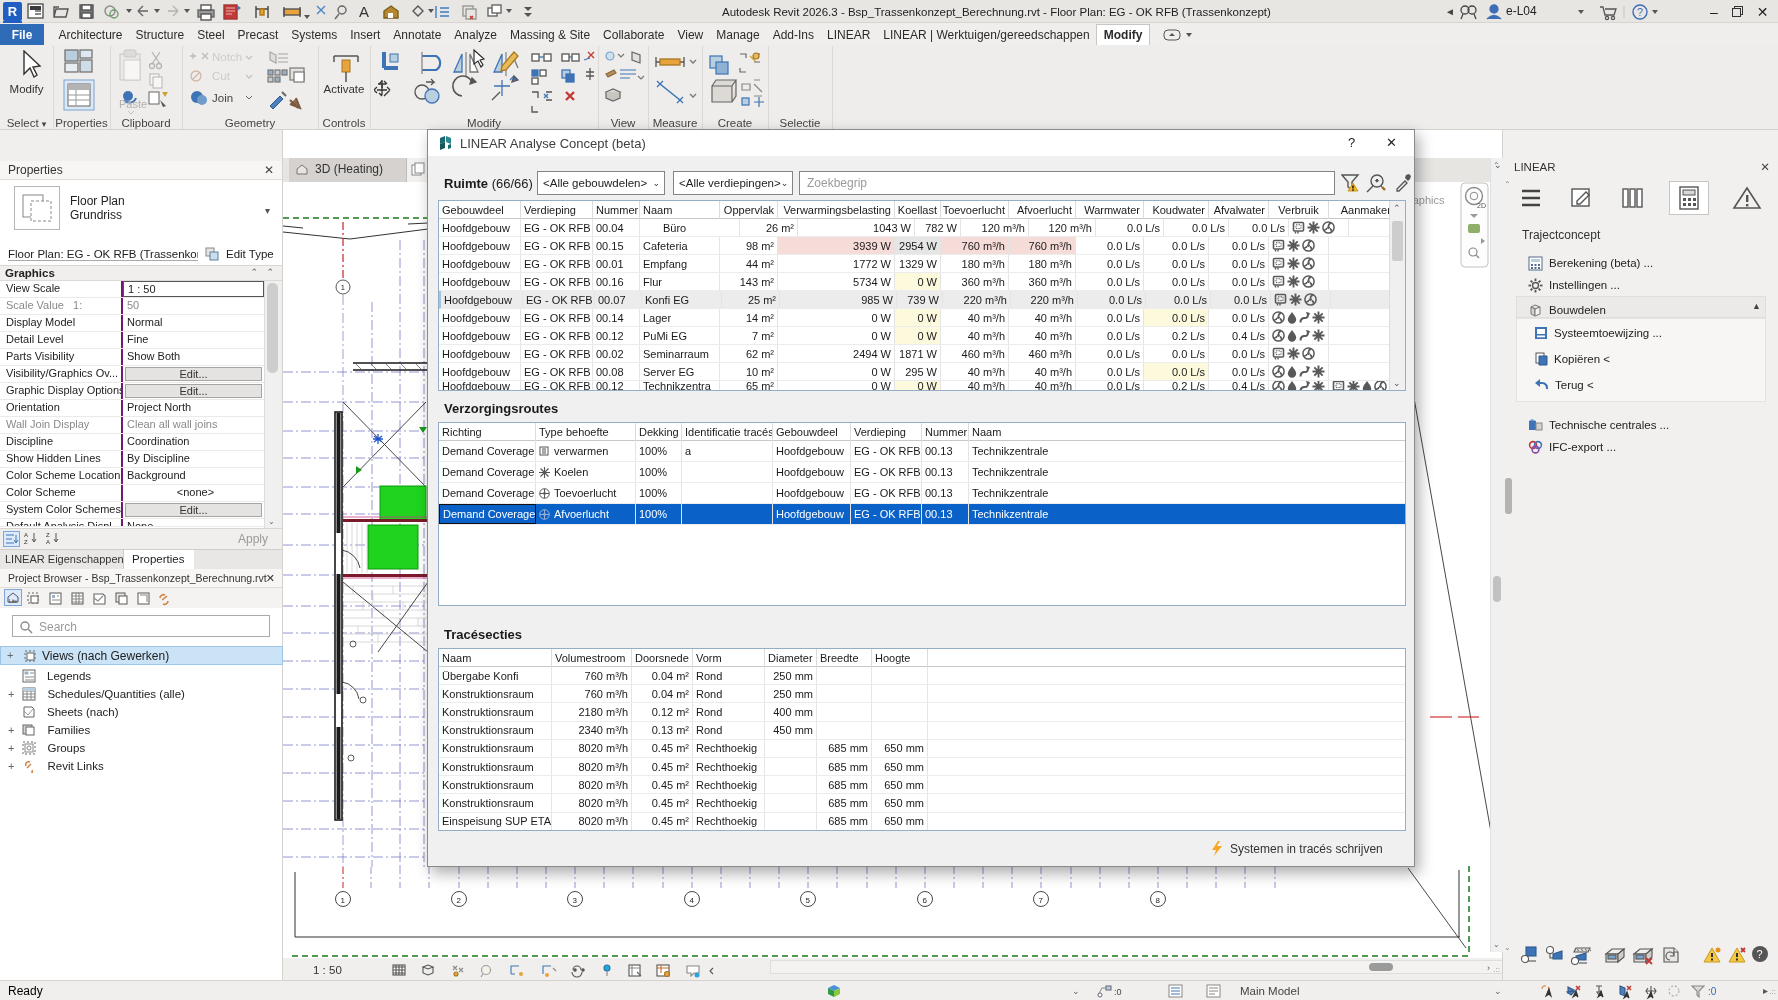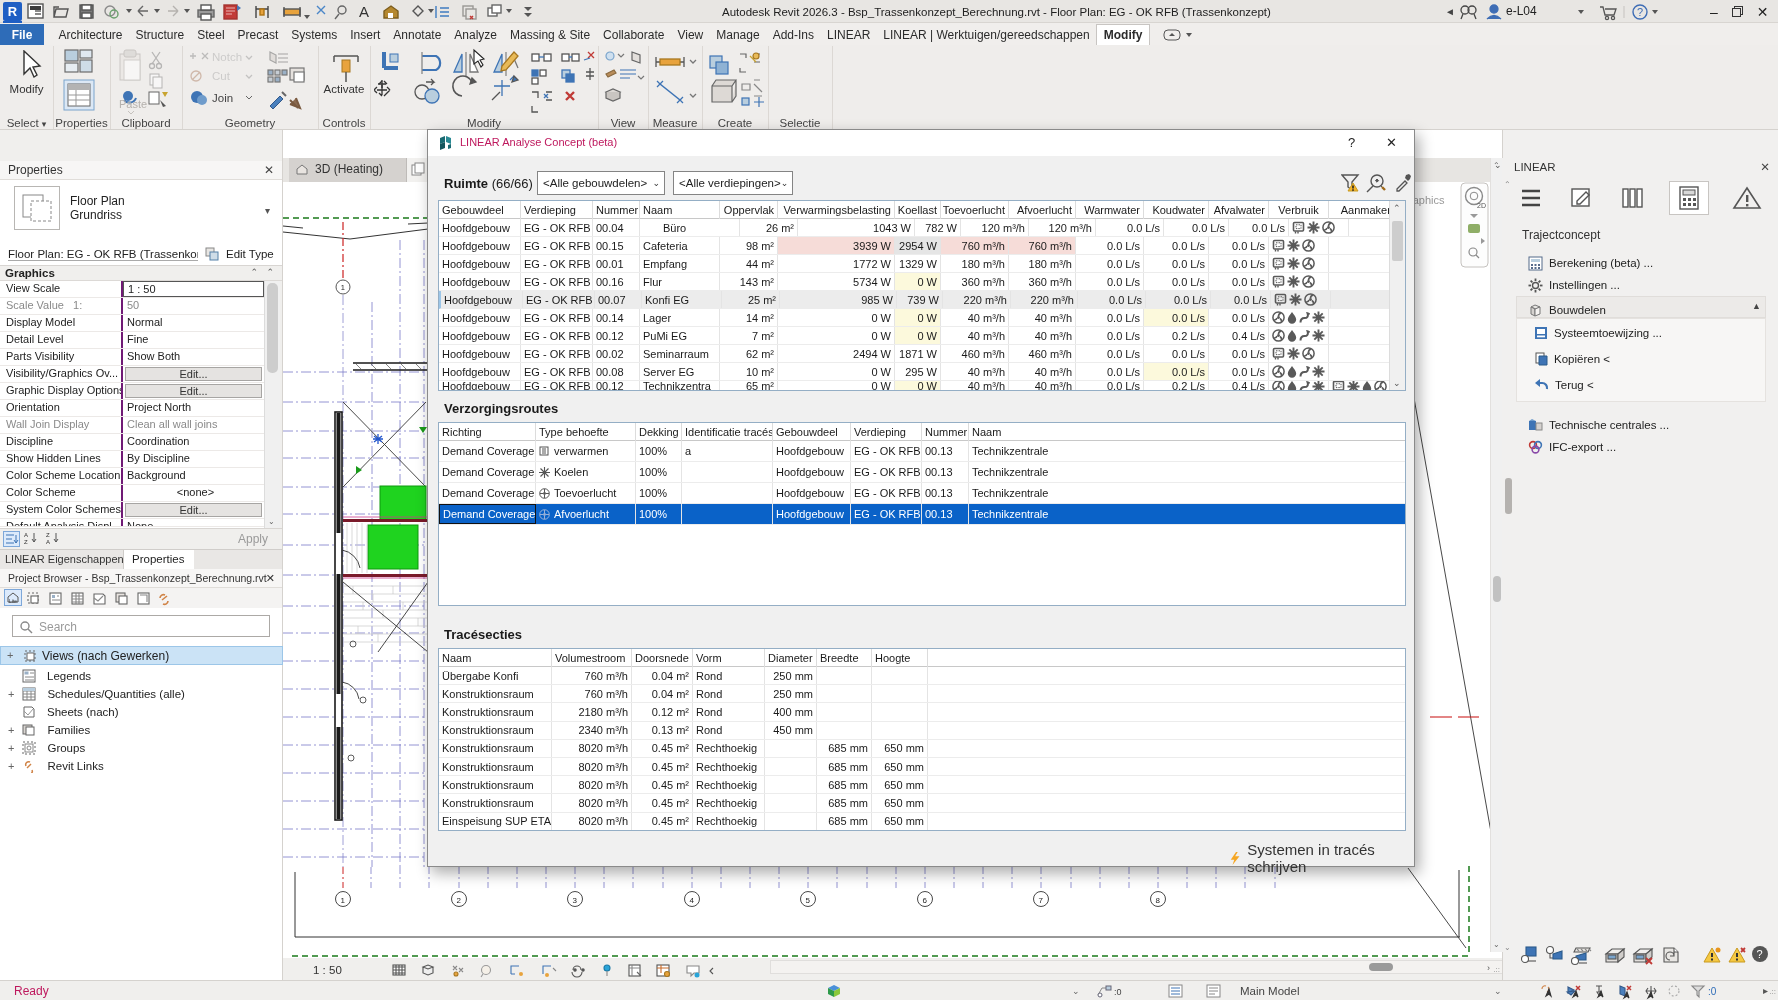--- a/index.html
+++ b/index.html
@@ -773,21 +773,21 @@
   </g>
  </svg>
  <div class="ab" style="left:487px;top:2px;width:1003px;height:14px;background:#f4f2f0;border:1px solid #e0dedc">
   <div class="ab" style="left:598px;top:2px;width:24px;height:8px;background:#9a9a9a;border-radius:4px"></div>
  </div>
  <div class="ab" style="right:12px;top:5px;font-size:9px;color:#555">›</div>
  <div class="ab" style="right:2px;top:7px;font-size:8px;color:#888">.::</div>
 </div>
 
 <div class="ab" style="left:0;top:980px;width:1778px;height:20px;background:#f0efed;border-top:1px solid #d5d2ce">
- <div class="ab" style="left:14px;top:3px;font-size:12px;color:#be185d">Ready</div>
+ <div class="ab" style="left:8px;top:3px;font-size:12px;color:#000000">Ready</div>
  <svg class="ab" style="left:826px;top:2px" width="16" height="16" viewBox="0 0 16 16">
       <path d="M2 5 l6 -3 6 3 -6 3 z" fill="#4a90d9"></path>
       <path d="M2 5 v6 l6 3 v-6 z" fill="#2d9a4a"></path>
       <path d="M14 5 v6 l-6 3 v-6 z" fill="#8ac83a"></path>
     </svg>
  <div class="ab" style="left:1072px;top:5px;font-size:9px;color:#666">⌄</div>
  <svg class="ab" style="left:1096px;top:3px" width="30" height="14" viewBox="0 0 30 14">
       <path d="M2 11 l4 -7 h6" fill="none" stroke="#888"></path>
       <rect x="10" y="2" width="5" height="4" fill="#b9cede" stroke="#667"></rect>
       <circle cx="4" cy="11" r="2" fill="#fff" stroke="#667"></circle>
@@ -1000,27 +1000,28 @@
 </svg>
 
 <div class="ab" style="left:427px;top:129px;width:988px;height:738px;background:#f0f0f0;border:1px solid #8a8a8a;box-shadow:4px 6px 14px rgba(0,0,0,0.33);z-index:10">
 <div class="ab" style="left:0;top:0;width:100%;height:26px;background:#fff">
       <svg class="ab" style="left:10px;top:5px" width="16" height="16" viewBox="0 0 16 16">
         <path d="M2 3 l5 -2 v6 l-5 2 z" fill="#1a6a72"></path>
         <path d="M8 1 l5 2 v6 l-5 -2 z" fill="#2a8a94"></path>
         <path d="M2 9 l5 -2 v6 l-5 2 z" fill="#15555c"></path>
         <path d="M13 9 v4 l-3 1 v-4 z" fill="#1a6a72"></path>
       </svg>
-      <span class="ab" style="left:32px;top:6px;font-size:11px;color:#be185d">LINEAR Analyse Concept (beta)</span>
+      <span class="ab" style="left:32px;top:6px;font-size:13px;color:#404040">LINEAR Analyse Concept (beta)</span>
       <span class="ab" style="left:920px;top:5px;font-size:13px;color:#222">?</span>
       <span class="ab" style="left:958px;top:5px;font-size:13px;color:#222">✕</span>
     </div>
 <div class="ab" style="left:16px;top:46px;font-size:13px;color:#1a1a1a"><b>Ruimte</b> (66/66)</div>
 <div class="ab fx" style="left:109px;top:41px;width:128px;height:24px;background:#fff;border:1px solid #848484;font-size:11.5px;padding-left:5px;justify-content:space-between;white-space:nowrap">&lt;Alle gebouwdelen&gt;<span style="font-size:9px;margin-right:4px;color:#333">⌄</span></div>
 <div class="ab fx" style="left:245px;top:41px;width:120px;height:24px;background:#fff;border:1px solid #848484;font-size:11.5px;padding-left:5px;justify-content:space-between;white-space:nowrap">&lt;Alle verdiepingen&gt;<span style="font-size:9px;margin-right:4px;color:#333">⌄</span></div>
+<div class="ab" style="left:371px;top:41px;width:536px;height:24px;background:#fff;border:1px solid #848484;font-size:12px;color:#9a9a9a;padding:4px 0 0 7px">Zoekbegrip</div>
 <svg class="ab" style="left:913px;top:43px" width="72" height="20" viewBox="0 0 72 20">
       <path d="M1 2 h16 l-6 7 v8 l-4 -3 v-5 z" fill="none" stroke="#555" stroke-width="1.4"></path>
       <path d="M12 10 l5 8 h-10 z" fill="#f5b52a" stroke="#c89a20"></path>
       <rect x="11.2" y="12.5" width="1.6" height="3" fill="#222"></rect>
       <rect x="11.2" y="16.3" width="1.6" height="1.5" fill="#222"></rect>
       <circle cx="36" cy="8" r="6" fill="none" stroke="#555" stroke-width="1.4"></circle>
       <path d="M32 13 l-6 6" stroke="#555" stroke-width="1.4"></path>
       <path d="M36 6 l1.6 1.6 -1.6 1.6 -1.6 -1.6 z M40 13 l4 4" fill="#555" stroke="#555"></path>
       <path d="M41 14 l3 3" stroke="#a06a1a" stroke-width="2.4"></path>
       <path d="M56 16 l8 -8 2 2 -8 8 h-2 z" fill="none" stroke="#555" stroke-width="1.3"></path>
@@ -1576,16 +1577,16 @@
 <div class="cell" style="width:113px">Einspeisung SUP ETA</div>
 <div class="cell num" style="width:80px">8020 m³/h</div>
 <div class="cell num" style="width:61px">0.45 m²</div>
 <div class="cell" style="width:72px">Rechthoekig</div>
 <div class="cell num" style="width:52px"></div>
 <div class="cell num" style="width:55px">685 mm</div>
 <div class="cell num" style="width:56px">650 mm</div>
 <div class="cell" style="flex:1;border-right:none"></div>
 </div>
 </div>
-<div class="ab fx" style="left:801px;top:711px;gap:6px;font-size:15px;color:#333"><svg width="14" height="15" viewBox="0 0 14 15">
+<div class="ab fx" style="left:782px;top:711px;gap:6px;font-size:12px;color:#333"><svg width="14" height="15" viewBox="0 0 14 15">
         <path d="M8 0 L2 9 H6 L4 15 L12 5 H7 L10 0 Z" fill="#f5a623"></path>
       </svg>Systemen in tracés schrijven</div>
 </div>
 
 </body></html>

